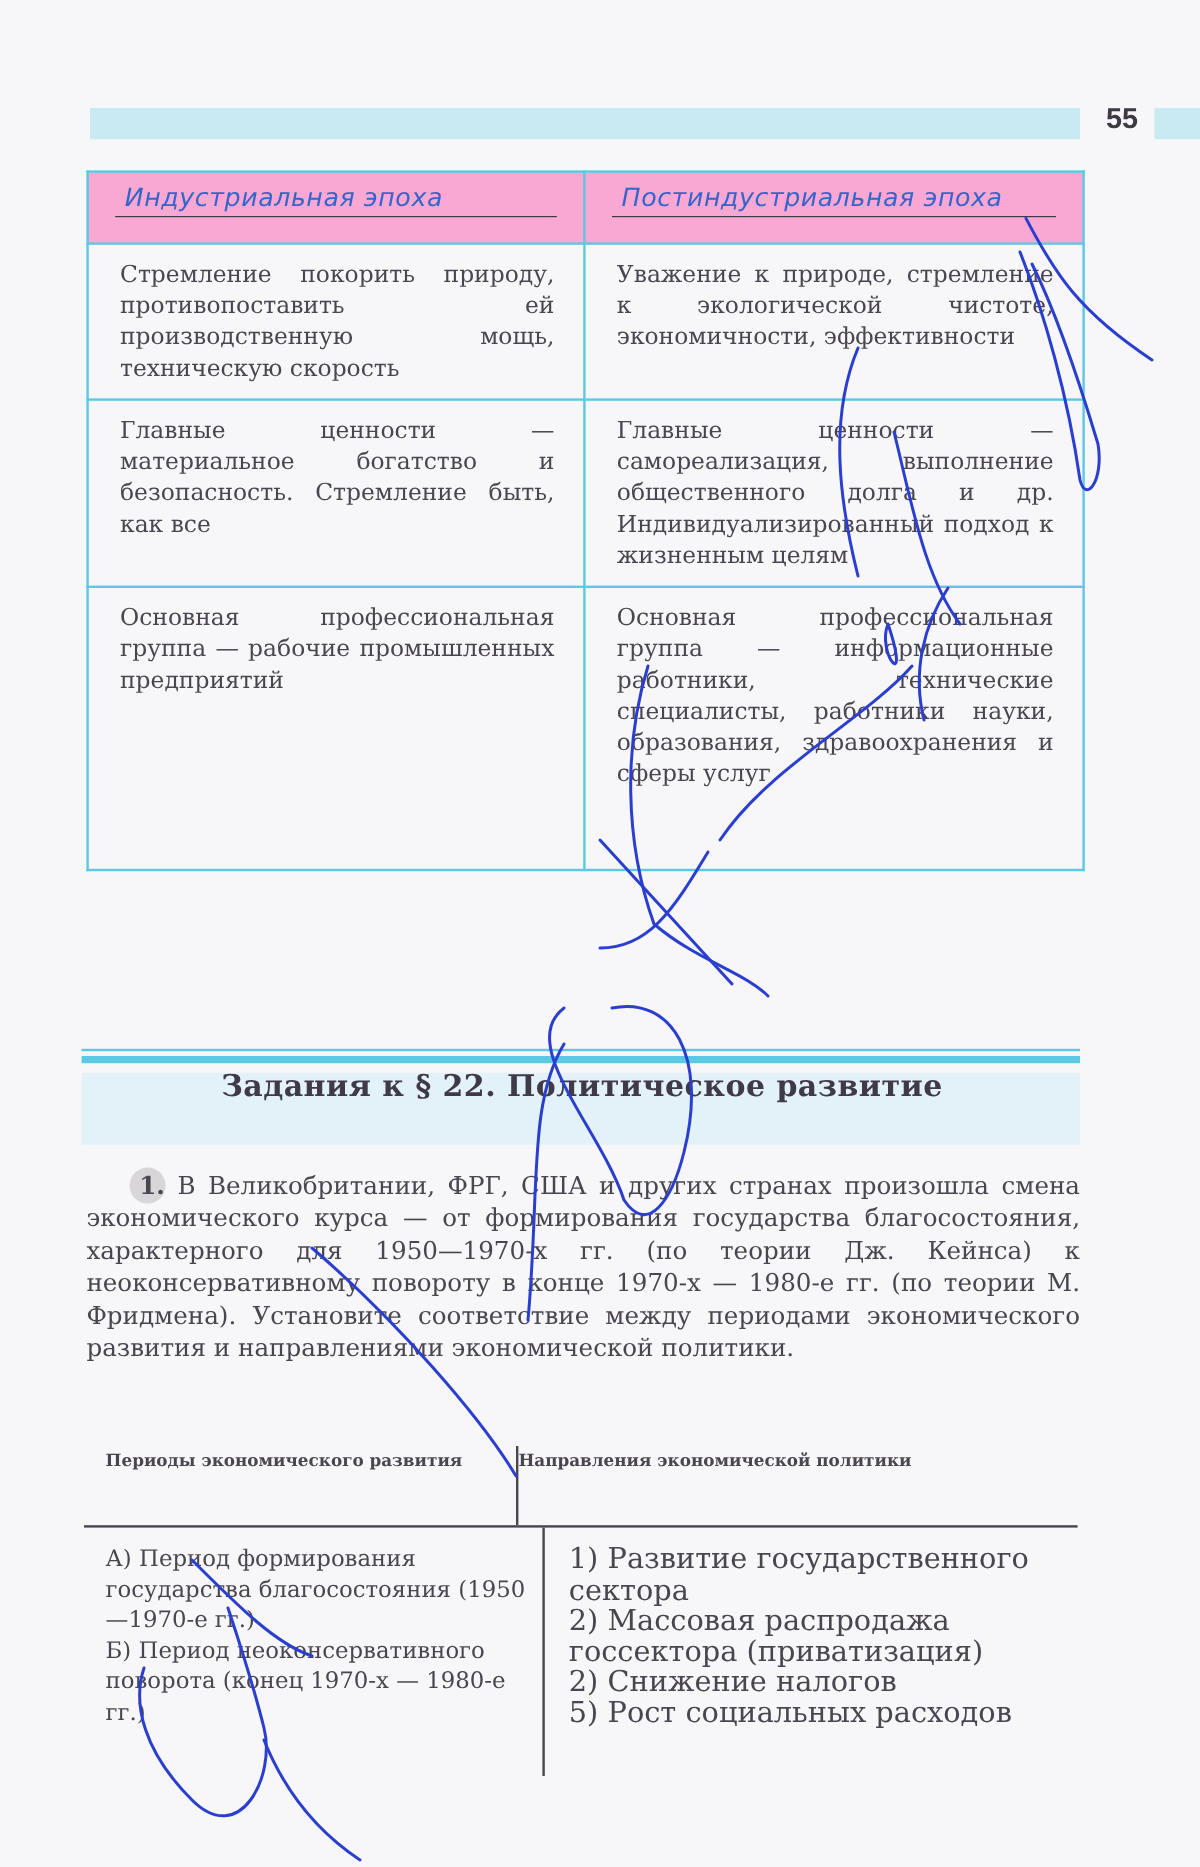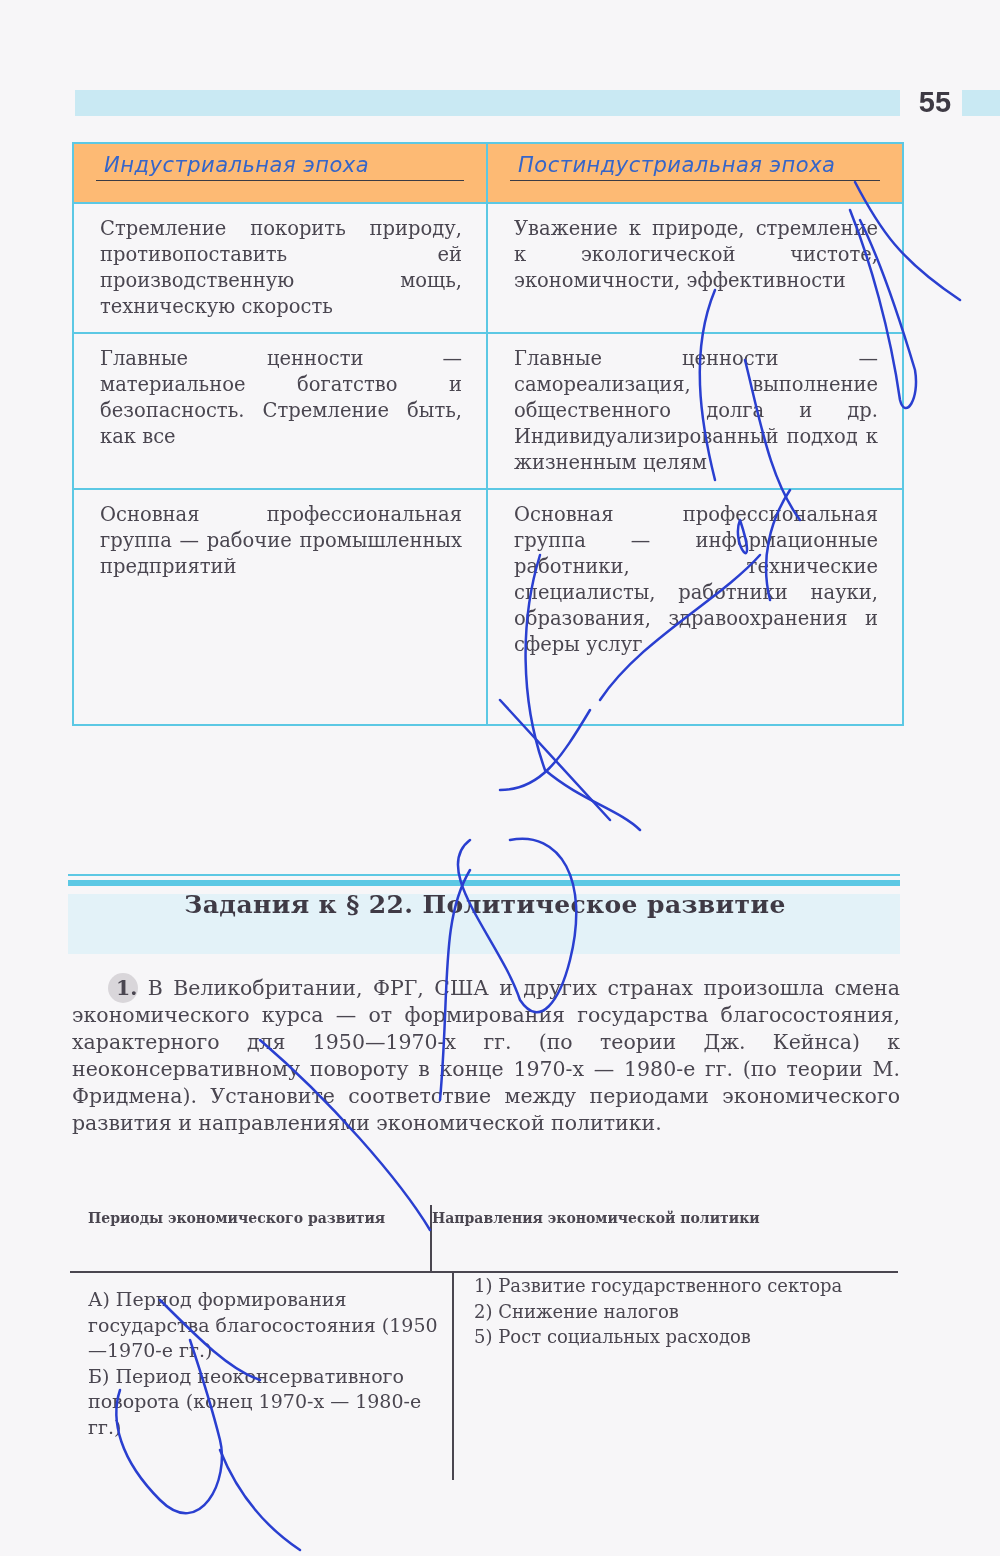--- a/index.html
+++ b/index.html
@@ -3,27 +3,27 @@
 <meta charset="utf-8">
 <style>
   html, body { margin:0; padding:0; }
   body {
     width:1000px; height:1556px; background:#f7f6f8; position:relative; overflow:hidden;
     font-family:"DejaVu Serif", serif; color:#4a4650;
   }
   .topbar { position:absolute; left:75px; top:90px; width:825px; height:26px; background:#c9e9f3; }
   .topbar-right { position:absolute; left:962px; top:90px; width:38px; height:26px; background:#c9e9f3; }
   .page-num { position:absolute; left:910px; top:86px; width:50px; text-align:center;
-    font-family:"Liberation Sans", sans-serif; font-weight:bold; font-size:29px; color:#3e3a44; }
+    font-family:"Liberation Sans", sans-serif; font-weight:bold; font-size:24px; color:#3e3a44; }
 
   table.main { position:absolute; left:72px; top:142px; width:832px; border-collapse:collapse; }
   table.main td { border:2px solid #5cc8e4; vertical-align:top; font-size:19.5px; line-height:26px;
     padding:12px 24px 12px 26px; text-align:justify; }
   table.main td.c1 { width:362px; }
-  table.main tr.head td { background:#fdba74; height:42px; padding:8px 22px; }
+  table.main tr.head td { background:#f9a8d4; height:42px; padding:8px 22px; }
   .hw { font-family:"DejaVu Sans", sans-serif; font-style:italic; font-size:21px; color:#3565c9;
     border-bottom:1.5px solid #3b3b44; padding:0 10px 2px 8px; display:block; letter-spacing:0.5px; }
 
   .rule1 { position:absolute; left:68px; top:874px; width:832px; height:2px; background:#5cc8e4; }
   .rule2 { position:absolute; left:68px; top:880px; width:832px; height:6px; background:#5cc8e4; }
   .headband { position:absolute; left:68px; top:894px; width:832px; height:60px; background:#e3f2f8; }
   .section-title { position:absolute; left:0; top:890px; width:970px; text-align:center;
     font-weight:bold; font-size:25px; color:#3f3a45; letter-spacing:0.4px; }
 
   .task { position:absolute; left:72px; top:975px; width:828px; font-size:20.5px; line-height:27px;
@@ -34,21 +34,21 @@
   .num-badge b { font-weight:bold; }
 
   .match { position:absolute; left:70px; top:1205px; width:828px; }
   .match-head { display:flex; height:66px; border-bottom:2px solid #4a4650; }
   .match-head div { font-weight:bold; font-size:14px; line-height:26px; }
   .mh1 { width:362px; padding-left:18px; box-sizing:border-box; border-right:2px solid #4a4650; }
   .mh2 { }
   .match-body { display:flex; }
   .mb1 { width:384px; padding-left:18px; box-sizing:border-box; border-right:2px solid #4a4650;
     padding-top:14px; padding-bottom:40px; font-size:19px; line-height:25.5px; }
-  .mb2 { padding-left:20px; font-size:18px; line-height:25.5px; width:420px; }
+  .mb2 { padding-left:20px; padding-top:14px; font-size:24px; line-height:25.5px; width:420px; }
 
   svg.ink { position:absolute; left:0; top:0; pointer-events:none; }
 </style>
 </head>
 <body>
 
 <div class="topbar"></div>
 <div class="topbar-right"></div>
 <div class="page-num">55</div>
 
@@ -92,20 +92,21 @@
     <div class="mh1">Периоды экономического развития</div>
     <div class="mh2">Направления экономической политики</div>
   </div>
   <div class="match-body">
     <div class="mb1">
       <div>А) Период формирования государства благосостояния (1950—1970-е гг.)</div>
       <div>Б) Период неоконсервативного поворота (конец 1970-х — 1980-е гг.)</div>
     </div>
     <div class="mb2">
       <div>1) Развитие государственного сектора</div>
+      <div>2) Массовая распродажа госсектора (приватизация)</div>
       <div>2) Снижение налогов</div>
       <div>5) Рост социальных расходов</div>
     </div>
   </div>
 </div>
 
 <svg class="ink" width="1000" height="1556">
   <g fill="none" stroke="#2a3fd0" stroke-width="2.5" stroke-linecap="round">
     <path d="M855 182 C 880 230, 900 260, 960 300"></path>
     <path d="M850 210 C 870 260, 890 330, 900 400 C 905 420, 920 400, 915 370 C 900 320, 880 260, 860 220"></path>

